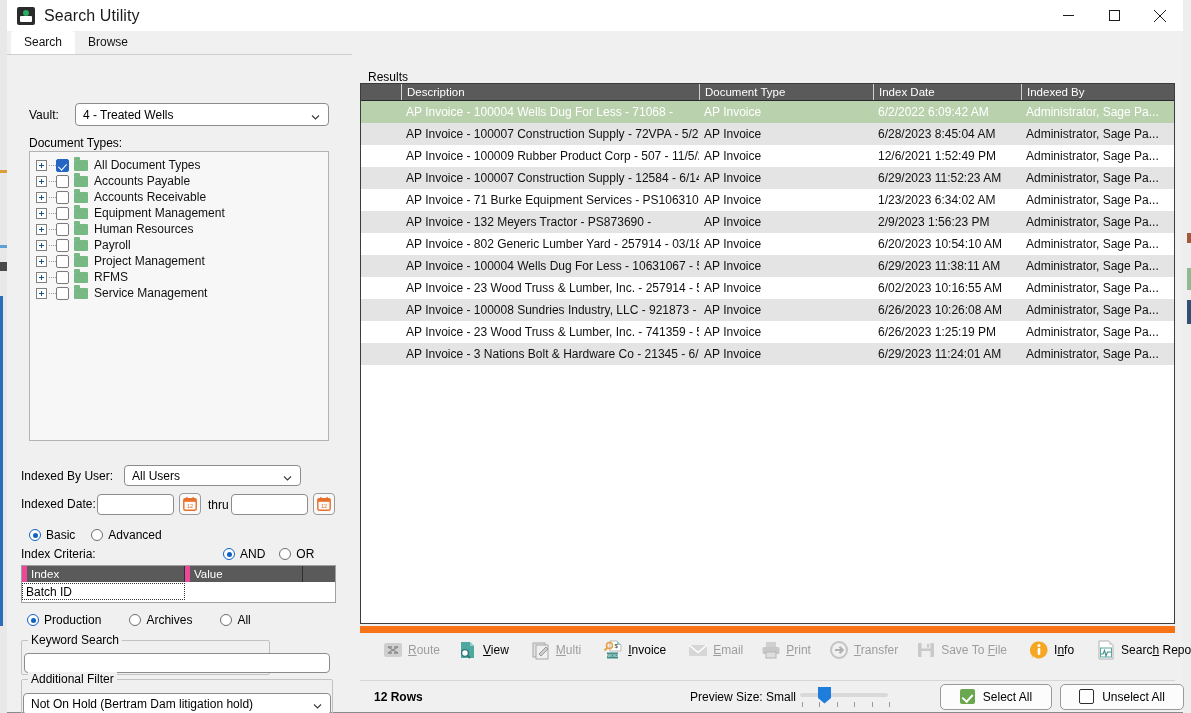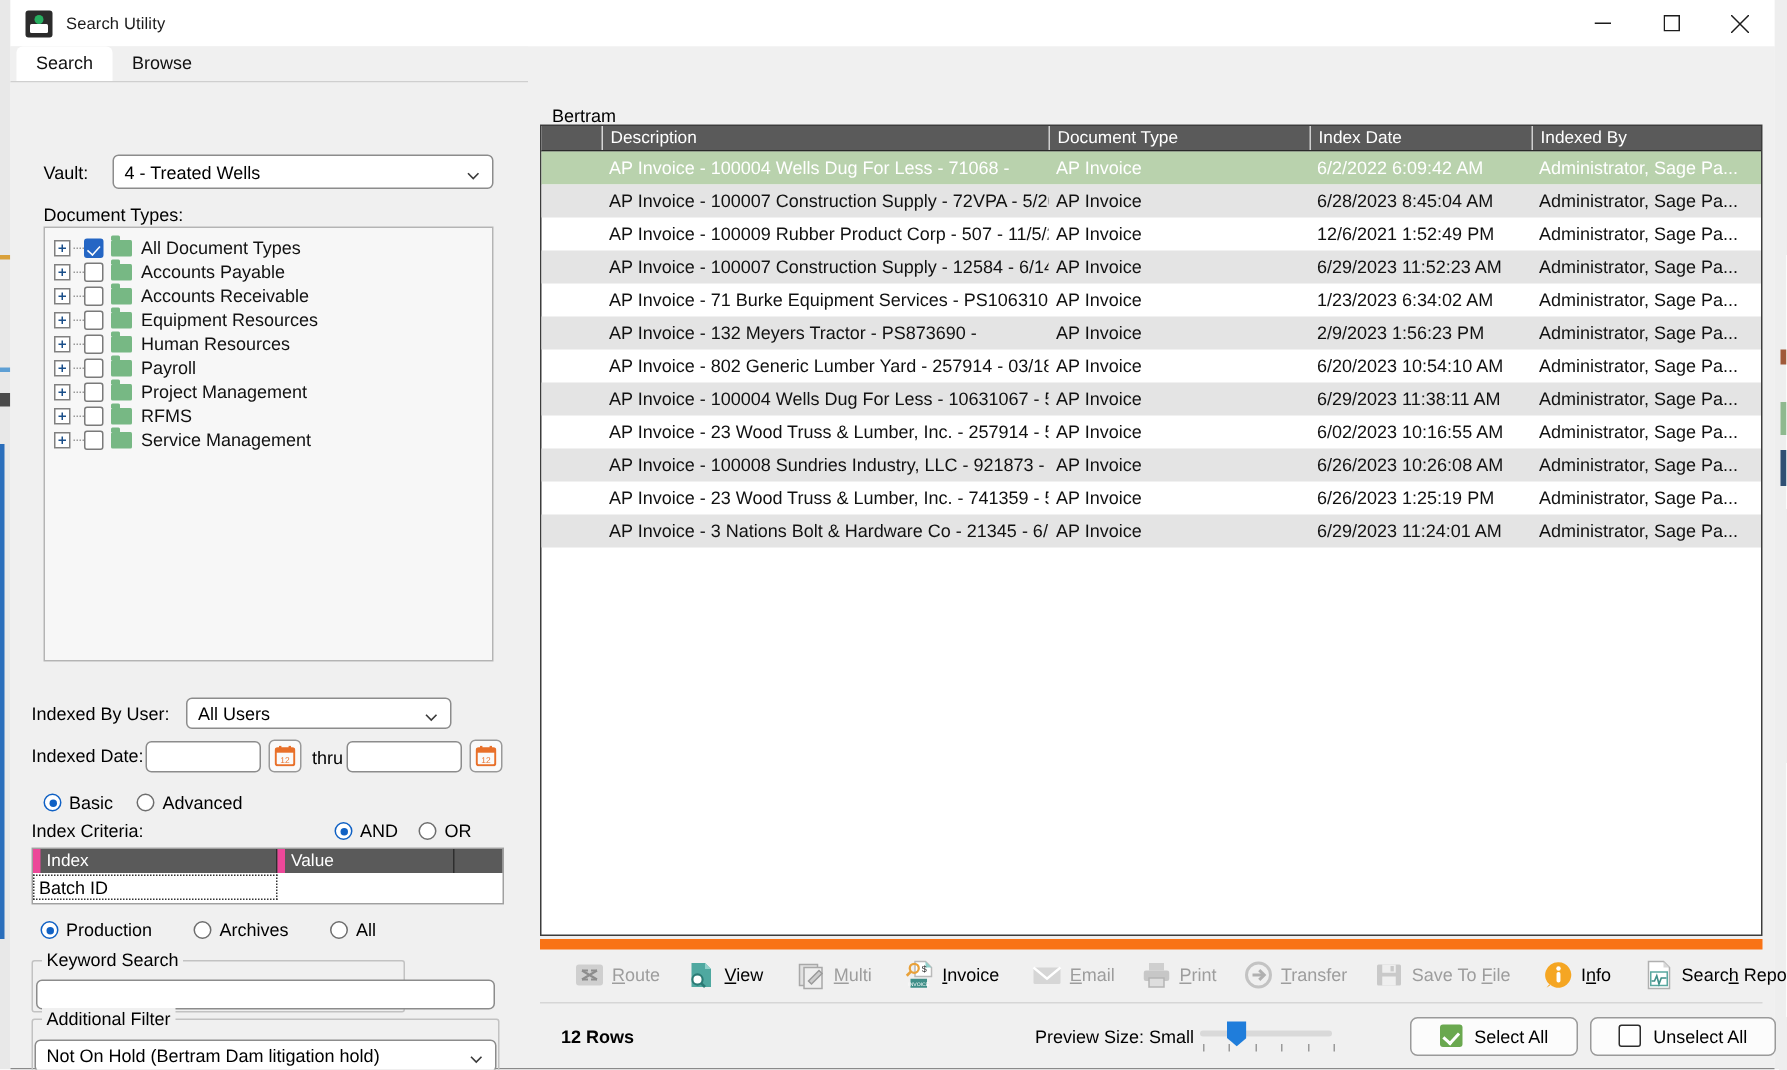--- a/index.html
+++ b/index.html
@@ -49,21 +49,21 @@
     background:#2b2b2b;border-radius:2px;position:relative;flex:0 0 auto;
   }
   #app-icon::before{
     content:"";position:absolute;left:3px;top:9px;width:12px;height:6px;
     background:#ffffff;border-radius:1px;
   }
   #app-icon::after{
     content:"";position:absolute;left:6px;top:3px;width:6px;height:6px;
     border-radius:50%;background:#27ae60;
   }
-  #title-text { font-size:11px; color:#1a1a1a; letter-spacing:.1px; }
+  #title-text { font-size:16px; color:#1a1a1a; letter-spacing:.1px; }
   .wbtns { position:absolute; right:0; top:0; height:31px; display:flex; }
   .wbtn { width:46px; height:31px; display:flex; align-items:center; justify-content:center;
           font-size:13px; color:#1c1c1c; }
   .wbtn svg { display:block; }
 
   
   #body { flex:1 1 auto; display:flex; min-height:0; position:relative; }
 
   
   #left {
@@ -218,21 +218,21 @@
     position:absolute; left:2px; right:8px; bottom:45px; height:41px;
     display:flex; align-items:center; padding-left:14px; gap:0;
     border-top:7px solid #f97316;
   }
   .tbitem { display:flex; align-items:center; gap:5px; font-size:12px; padding:0 9px; white-space:nowrap;}
   .tbitem.dis { color:#9d9d9d; }
   .tbsep { width:1px; height:22px; background:#c9c9c9; margin:0 2px; }
   .ic { width:20px; height:20px; flex:0 0 auto; display:block; }
 
   #statusbar {
-    position:absolute; left:2px; right:8px; bottom:0; height:44px;
+    position:absolute; left:2px; right:8px; bottom:0; height:32px;
     display:flex; align-items:center; border-top:1px solid #d6d6d6;
   }
   #rows-count { position:absolute; left:14px; font-size:12px; font-weight:bold; }
   #preview-label { position:absolute; left:330px; font-size:12px; }
   #slider { position:absolute; left:440px; width:88px; height:24px; }
   #slider .track { position:absolute; left:0; top:8px; width:88px; height:4px; background:#d9d9d9; border-radius:2px;}
   #slider .thumb { position:absolute; left:18px; top:2px; width:13px; height:17px; background:#1f7ddb; clip-path:polygon(0 0,100% 0,100% 68%,50% 100%,0 68%); }
   #slider .ticks { position:absolute; left:2px; top:17px; width:88px; display:flex; justify-content:space-between;}
   #slider .ticks i { width:1px;height:5px;background:#9a9a9a;display:block;}
   #select-all { position:absolute; left:580px; width:112px; height:26px; }
@@ -330,21 +330,21 @@
               <span class="dots"></span>
             <span class="chk"></span>
             <span class="folder"></span>
             <span class="tlabel">Accounts Receivable</span>
           </div>
           <div class="tnode">
             <span class="expander"></span>
               <span class="dots"></span>
             <span class="chk"></span>
             <span class="folder"></span>
-            <span class="tlabel">Equipment Resources</span>
+            <span class="tlabel">Equipment Management</span>
           </div>
           <div class="tnode">
             <span class="expander"></span>
               <span class="dots"></span>
             <span class="chk"></span>
             <span class="folder"></span>
             <span class="tlabel">Human Resources</span>
           </div>
           <div class="tnode">
             <span class="expander"></span>
@@ -473,21 +473,21 @@
               </svg>
           </span>
         </div>
 
       </div>
     </div>
 
     <div id="splitter"></div>
 
     <div id="right">
-      <div id="results-label">Bertram</div>
+      <div id="results-label">Results</div>
 
       <div id="results-box">
         <div id="results-head">
           <div class="rcol c-desc">Description</div>
           <div class="rcol c-type">Document Type</div>
           <div class="rcol c-date">Index Date</div>
           <div class="rcol c-by">Indexed By</div>
         </div>
 
         <div class="rrow sel">

